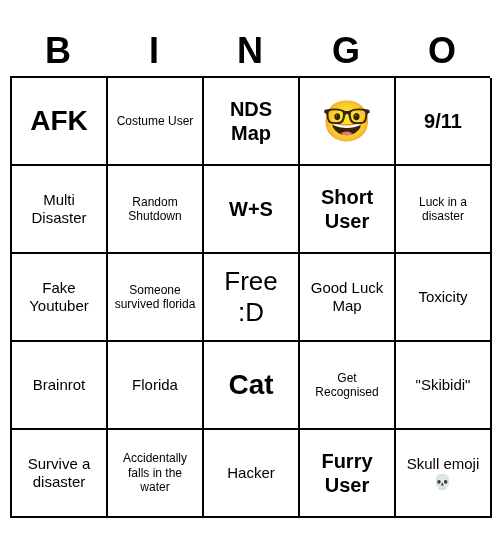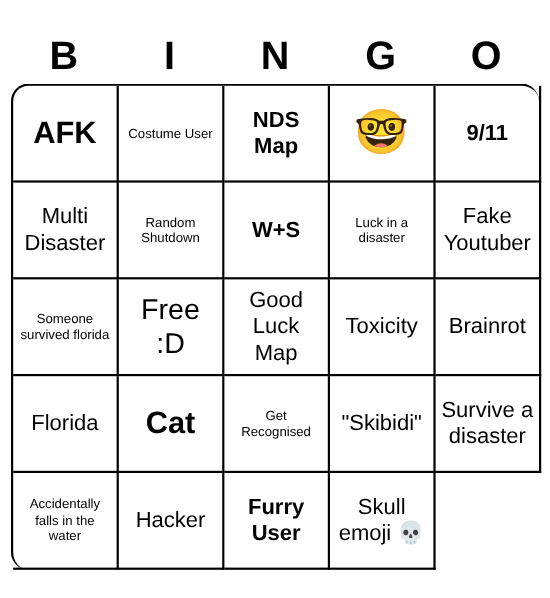--- a/index.html
+++ b/index.html
@@ -38,34 +38,33 @@
       font-size: 36px;
       font-weight: bold;
       color: #000;
     }
 
     .bingo-grid {
       display: grid;
       grid-template-columns: repeat(5, 1fr);
       border-left: 2px solid #000;
       border-top: 2px solid #000;
-      border-radius: 16px;
     }
 
     .bingo-cell {
       border-right: 2px solid #000;
       border-bottom: 2px solid #000;
       width: 96px;
       height: 88px;
       display: flex;
       align-items: center;
       justify-content: center;
       text-align: center;
       padding: 4px;
-      font-size: 20px;
+      font-size: 15px;
       color: #000;
       line-height: 1.2;
     }
 
     .cell-large {
       font-size: 28px;
       font-weight: bold;
     }
 
     .cell-medium {
@@ -101,20 +100,21 @@
 
     <div class="bingo-cell cell-large">AFK</div>
     <div class="bingo-cell cell-small">Costume User</div>
     <div class="bingo-cell cell-medium">NDS Map</div>
     <div class="bingo-cell cell-emoji">🤓</div>
     <div class="bingo-cell cell-medium">9/11</div>
 
     <div class="bingo-cell">Multi Disaster</div>
     <div class="bingo-cell cell-small">Random Shutdown</div>
     <div class="bingo-cell cell-medium">W+S</div>
+    <div class="bingo-cell cell-medium">Short User</div>
     <div class="bingo-cell cell-small">Luck in a disaster</div>
 
     <div class="bingo-cell">Fake Youtuber</div>
     <div class="bingo-cell cell-small">Someone survived florida</div>
     <div class="bingo-cell cell-free">Free :D</div>
     <div class="bingo-cell">Good Luck Map</div>
     <div class="bingo-cell">Toxicity</div>
 
     <div class="bingo-cell">Brainrot</div>
     <div class="bingo-cell">Florida</div>

